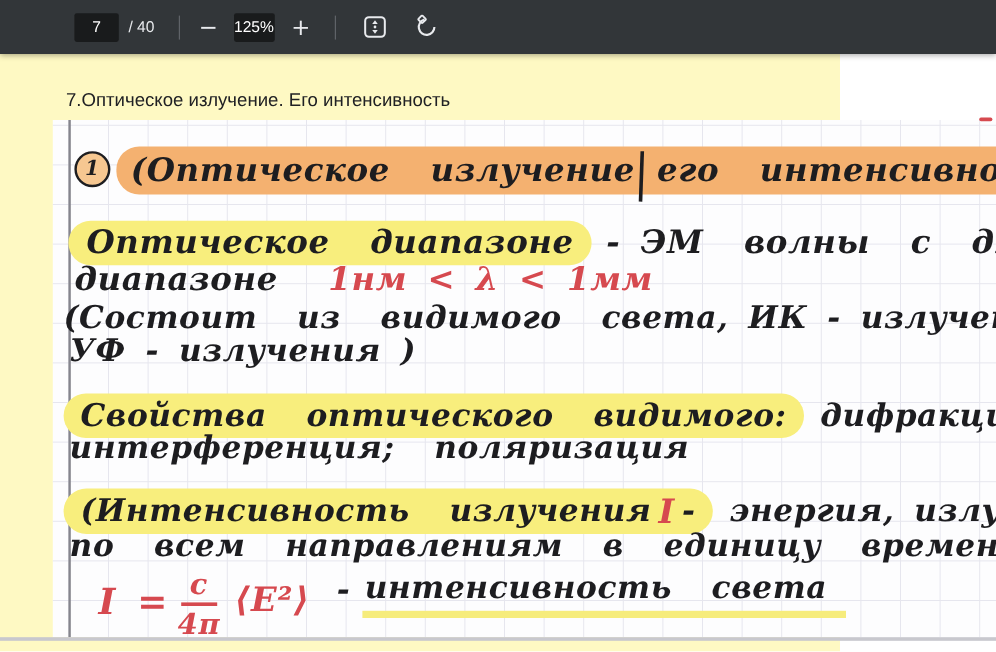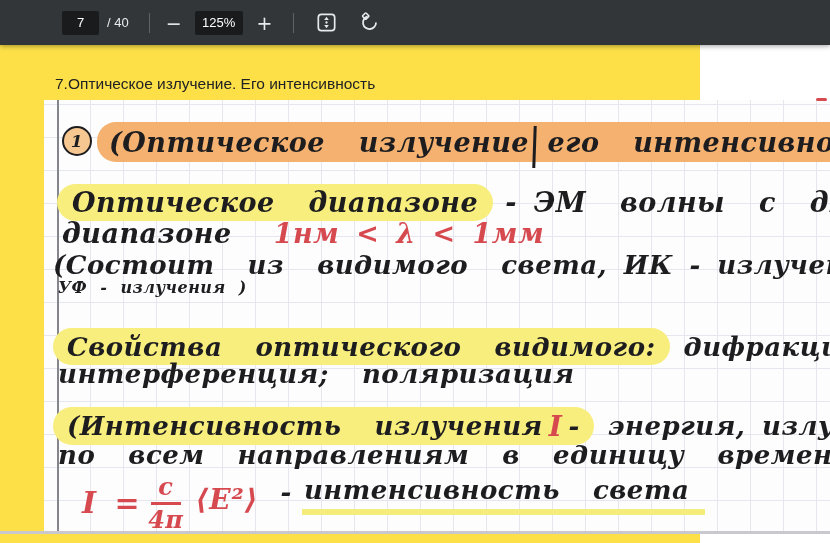--- a/index.html
+++ b/index.html
@@ -18,30 +18,30 @@
     background:var(--toolbar-bg);display:flex;align-items:center;
     box-shadow:0 1px 5px rgba(0,0,0,.38);z-index:5;}
   .page-box{margin-left:62px;width:37px;height:24px;background:var(--toolbar-box);
     color:#fff;font-size:13px;display:flex;align-items:center;justify-content:center;
     border-radius:2px;}
   .page-total{color:var(--toolbar-fg);font-size:13px;margin-left:8px;white-space:pre;}
   .sep{width:1px;height:20px;background:#5f6368;margin-left:20px;}
   .tb-btn{background:none;border:none;color:var(--toolbar-fg);cursor:pointer;
     font-size:19px;line-height:24px;font-family:"DejaVu Sans",sans-serif;}
   .zoom-out{margin-left:16px;}
-  .zoom-box{margin-left:13px;width:48px;height:24px;background:var(--toolbar-box);
+  .zoom-box{margin-left:13px;width:34px;height:24px;background:var(--toolbar-box);
     color:#fff;font-size:13px;display:flex;align-items:center;justify-content:center;
     border-radius:2px;}
   .zoom-in{margin-left:14px;}
   .icon-btn{background:none;border:none;cursor:pointer;margin-left:22px;
     display:flex;align-items:center;}
   .icon-btn svg{display:block;}
 
   
-  .page{position:absolute;top:45px;left:0;width:700px;height:498px;background:#fde047;}
+  .page{position:absolute;top:45px;left:0;width:700px;height:498px;background:#fef9c3;}
   .doc-title{position:absolute;left:55px;top:30px;font-size:15.5px;color:#202124;
     font-family:"Liberation Sans",sans-serif;}
 
   .paper{position:absolute;left:44px;top:55px;width:786px;height:431px;
     background-color:var(--paper);
     background-image:
       linear-gradient(to right, var(--grid) 1px, transparent 1px),
       linear-gradient(to bottom, var(--grid) 1px, transparent 1px);
     background-size:33px 33px;background-position:13px 4px;}
   .margin-line{position:absolute;left:57px;top:55px;width:2px;height:431px;
@@ -66,21 +66,21 @@
   .heading-row{left:97px;top:77px;height:40px;font-size:27px;}
   .heading-row .pill{height:40px;padding:0 16px 0 12px;}
   .pen-stroke{display:inline-block;width:2.5px;height:42px;background:var(--ink);
     margin:10px 12px 0 4px;transform:rotate(2deg);}
 
   .def-row{left:57px;top:139px;font-size:27px;}
   .def-row .pill{height:37px;padding:0 15px;margin-right:12px;}
   .range-row{left:62px;top:173px;font-size:27px;align-items:center;}
   .range-row .red{margin-left:42px;}
   .consist-row1{left:53px;top:205px;font-size:26px;}
-  .consist-row2{left:58px;top:233px;font-size:16px;}
+  .consist-row2{left:58px;top:233px;font-size:26px;}
 
   .prop-row1{left:53px;top:283px;font-size:26px;}
   .prop-row1 .pill{height:37px;padding:0 14px;margin-right:14px;}
   .prop-row2{left:58px;top:314px;font-size:26px;}
 
   .int-row1{left:53px;top:362px;font-size:26px;}
   .int-row1 .pill{height:38px;padding:18px 14px;margin-right:14px;}
   .int-row1 .red{margin:0 6px;font-size:28px;}
   .int-row2{left:58px;top:395px;font-size:26px;}
 

